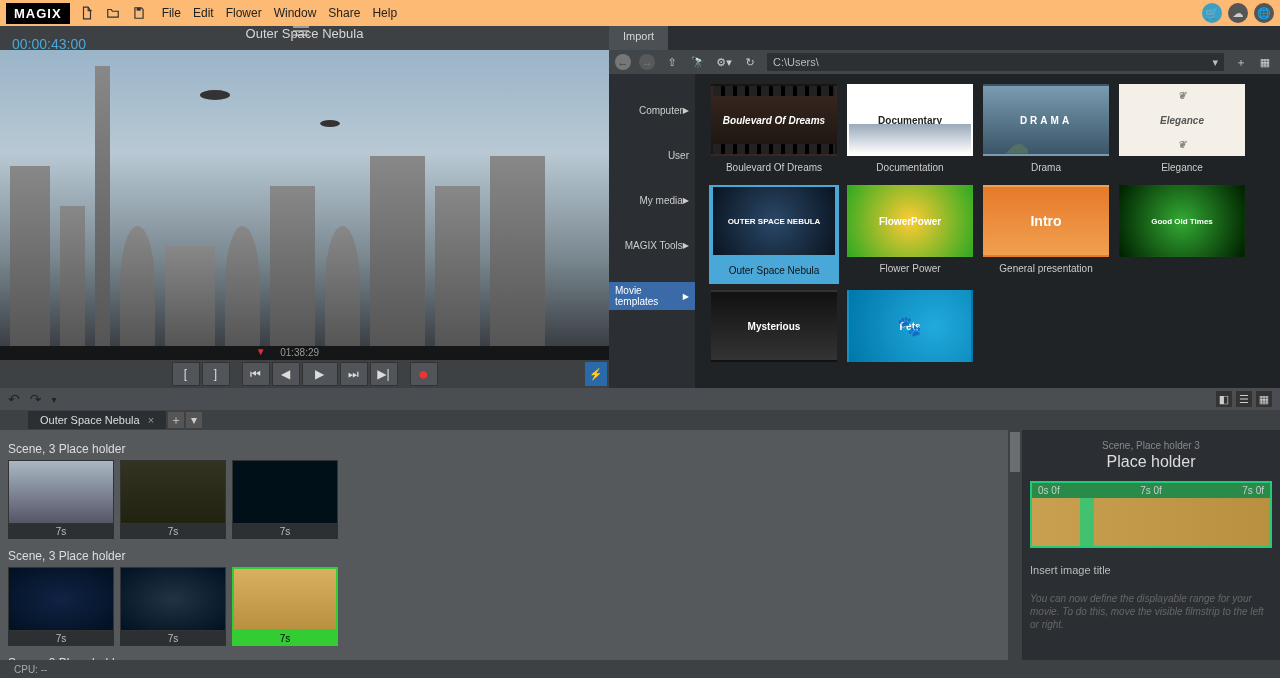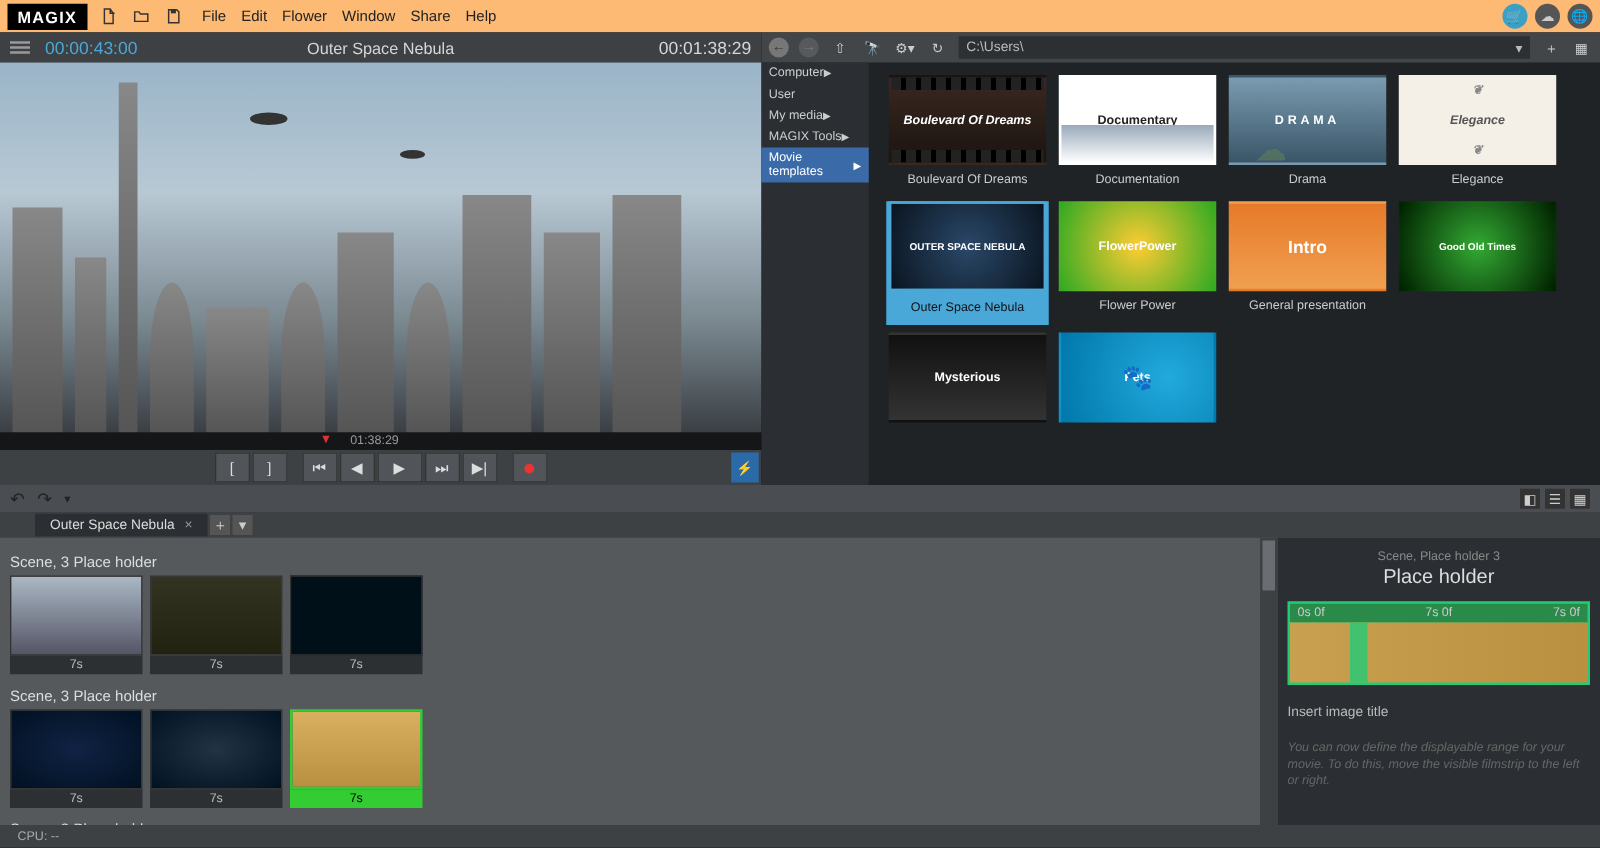--- a/index.html
+++ b/index.html
@@ -6,21 +6,21 @@
 body { background: #2b2f33; color: #ccc; font-size: 11px; width: 1280px; height: 678px; overflow: hidden; display: flex; flex-direction: column; }
 .menubar { background: #fdba74; height: 26px; display: flex; align-items: center; padding: 0 6px; gap: 8px; }
 .logo { background: #000; color: #fff; font-weight: bold; padding: 3px 8px; font-size: 13px; letter-spacing: 1px; }
 .mb-icn { width: 18px; height: 18px; display: flex; align-items: center; justify-content: center; color: #333; cursor: pointer; }
 .mb-menu { color: #222; cursor: pointer; font-size: 12px; }
 .mb-right { margin-left: auto; display: flex; gap: 6px; }
 .mb-right div { width: 20px; height: 20px; border-radius: 50%; background: #555; display:flex;align-items:center;justify-content:center; }
 .mb-right .store { background: #3aa0c6; }
 .upper { display: flex; height: 362px; }
 .preview { width: 609px; background: #1a1d20; display: flex; flex-direction: column; position: relative; }
-.pv-header { background: #3d4144; height: 24px; display: flex; align-items: center; padding: 0 8px; color: #d6d6d6; font-size: 13px; }
+.pv-header { background: #3d4144; height: 24px; display: flex; align-items: center; padding: 0 8px; color: #d6d6d6; font-size: 13px; flex-direction: column; }
 .hamb { width:16px; display:flex; flex-direction:column; gap:2px; margin-right:8px;}
 .hamb span{height:2px;background:#999;}
 .tc-left { color: #4aa8d8; font-size: 14px; margin-right: auto; margin-left: 4px; }
 .tc-title { position: absolute; left: 0; right: 0; text-align: center; color: #d6d6d6; pointer-events:none;}
 .tc-right { color: #d6d6d6; font-size: 14px; }
 .pv-video { flex: 1; background: linear-gradient(to bottom, #9ab4c8 0%, #b8c9d4 35%, #7a8890 70%, #3a3f44 100%); position: relative; overflow:hidden; }
 .bldgs { position:absolute; bottom:0; left:0; right:0; height:200px; display:flex; align-items:flex-end; gap:10px; padding:0 10px;}
 .bld{ background: linear-gradient(#888,#555); width:40px;}
 .b1{height:180px;} .b2{height:140px;width:25px;} .b3{height:280px;width:15px;} .b4{height:120px;width:35px;border-radius:50% 50% 0 0;} .b5{height:100px;width:50px;} .b6{height:160px;width:45px;} .b7{height:190px;width:55px;}
 .ship{position:absolute;width:30px;height:10px;background:#333;border-radius:50%;}
@@ -35,21 +35,21 @@
 .import-pane { flex: 1; background: #1f2326; display: flex; flex-direction: column; }
 .imp-tabs { background: #2b2f33; height: 24px; display: flex; }
 .imp-tab { background: #4a5054; padding: 4px 14px; color: #d6d6d6; cursor: pointer; }
 .imp-toolbar { background: #424649; height: 24px; display: flex; align-items: center; padding: 0 6px; gap: 8px; }
 .imp-tb-btn{width:18px;height:18px;display:flex;align-items:center;justify-content:center;color:#ccc;cursor:pointer;}
 .imp-tb-btn.circ{background:#777;border-radius:50%;width:16px;height:16px;}
 .imp-path { flex:1; background:#2d3033; height:18px; padding:2px 6px; color:#bbb; font-size:11px; display:flex;align-items:center;}
 .imp-tb-right{display:flex;gap:6px;}
 .imp-body { flex: 1; display: flex; overflow:hidden;}
 .imp-tree { width: 86px; background: #2b2f33; }
-.tree-item { padding: 3px 6px; color: #ccc; font-size: 10px; cursor: pointer; display:flex; justify-content:flex-start; align-items:center;}
+.tree-item { padding: 3px 6px; color: #ccc; font-size: 10px; cursor: pointer; display:flex; justify-content:flex-end; align-items:center;margin-top:28px;}
 .tree-item.sel { background: #3a6aa8; color: #fff; }
 .tree-arrow{font-size:8px;}
 .imp-grid { flex: 1; padding: 10px 14px; overflow-y: auto; display: flex; flex-wrap: wrap; gap: 6px 6px; align-content:flex-start;}
 .tmpl { width: 130px; display: flex; flex-direction: column; align-items: center; cursor:pointer;}
 .tmpl-thumb { width: 126px; height: 72px; background: #333; border: 2px solid transparent; display:flex;align-items:center;justify-content:center;font-size:10px;color:#fff;text-align:center;font-weight:bold;position:relative;overflow:hidden;}
 .tmpl.sel .tmpl-thumb { border-color: #4aa8d8; }
 .tmpl.sel { background:#4aa8d8; padding-bottom:6px;}
 .tmpl.sel .tmpl-label{color:#111;padding:8px 4px 2px;}
 .tmpl-label { color: #ccc; font-size: 10px; padding: 6px 2px; text-align: center; }
 .th-boulevard{background:linear-gradient(#3a2820,#1a1410);font-family:serif;font-style:italic;}
@@ -191,20 +191,23 @@
       <div class="pc-btn play">▶</div>
       <div class="pc-btn">⏭</div>
       <div class="pc-btn">▶|</div>
       <div style="width:8px;"></div>
       <div class="pc-btn rec">●</div>
       <div class="pc-bolt">⚡</div>
     </div>
   </div>
 
   <div class="import-pane">
+    <div class="imp-tabs">
+      <div class="imp-tab">Import</div>
+    </div>
     <div class="imp-toolbar">
       <div class="imp-tb-btn circ" style="color:#333;">←</div>
       <div class="imp-tb-btn circ" style="opacity:.4;">→</div>
       <div class="imp-tb-btn">⇧</div>
       <div class="imp-tb-btn">🔭</div>
       <div class="imp-tb-btn">⚙▾</div>
       <div class="imp-tb-btn">↻</div>
       <div class="imp-path">
           <span>C:\Users\</span>
           <span style="margin-left:auto;">▾</span>

